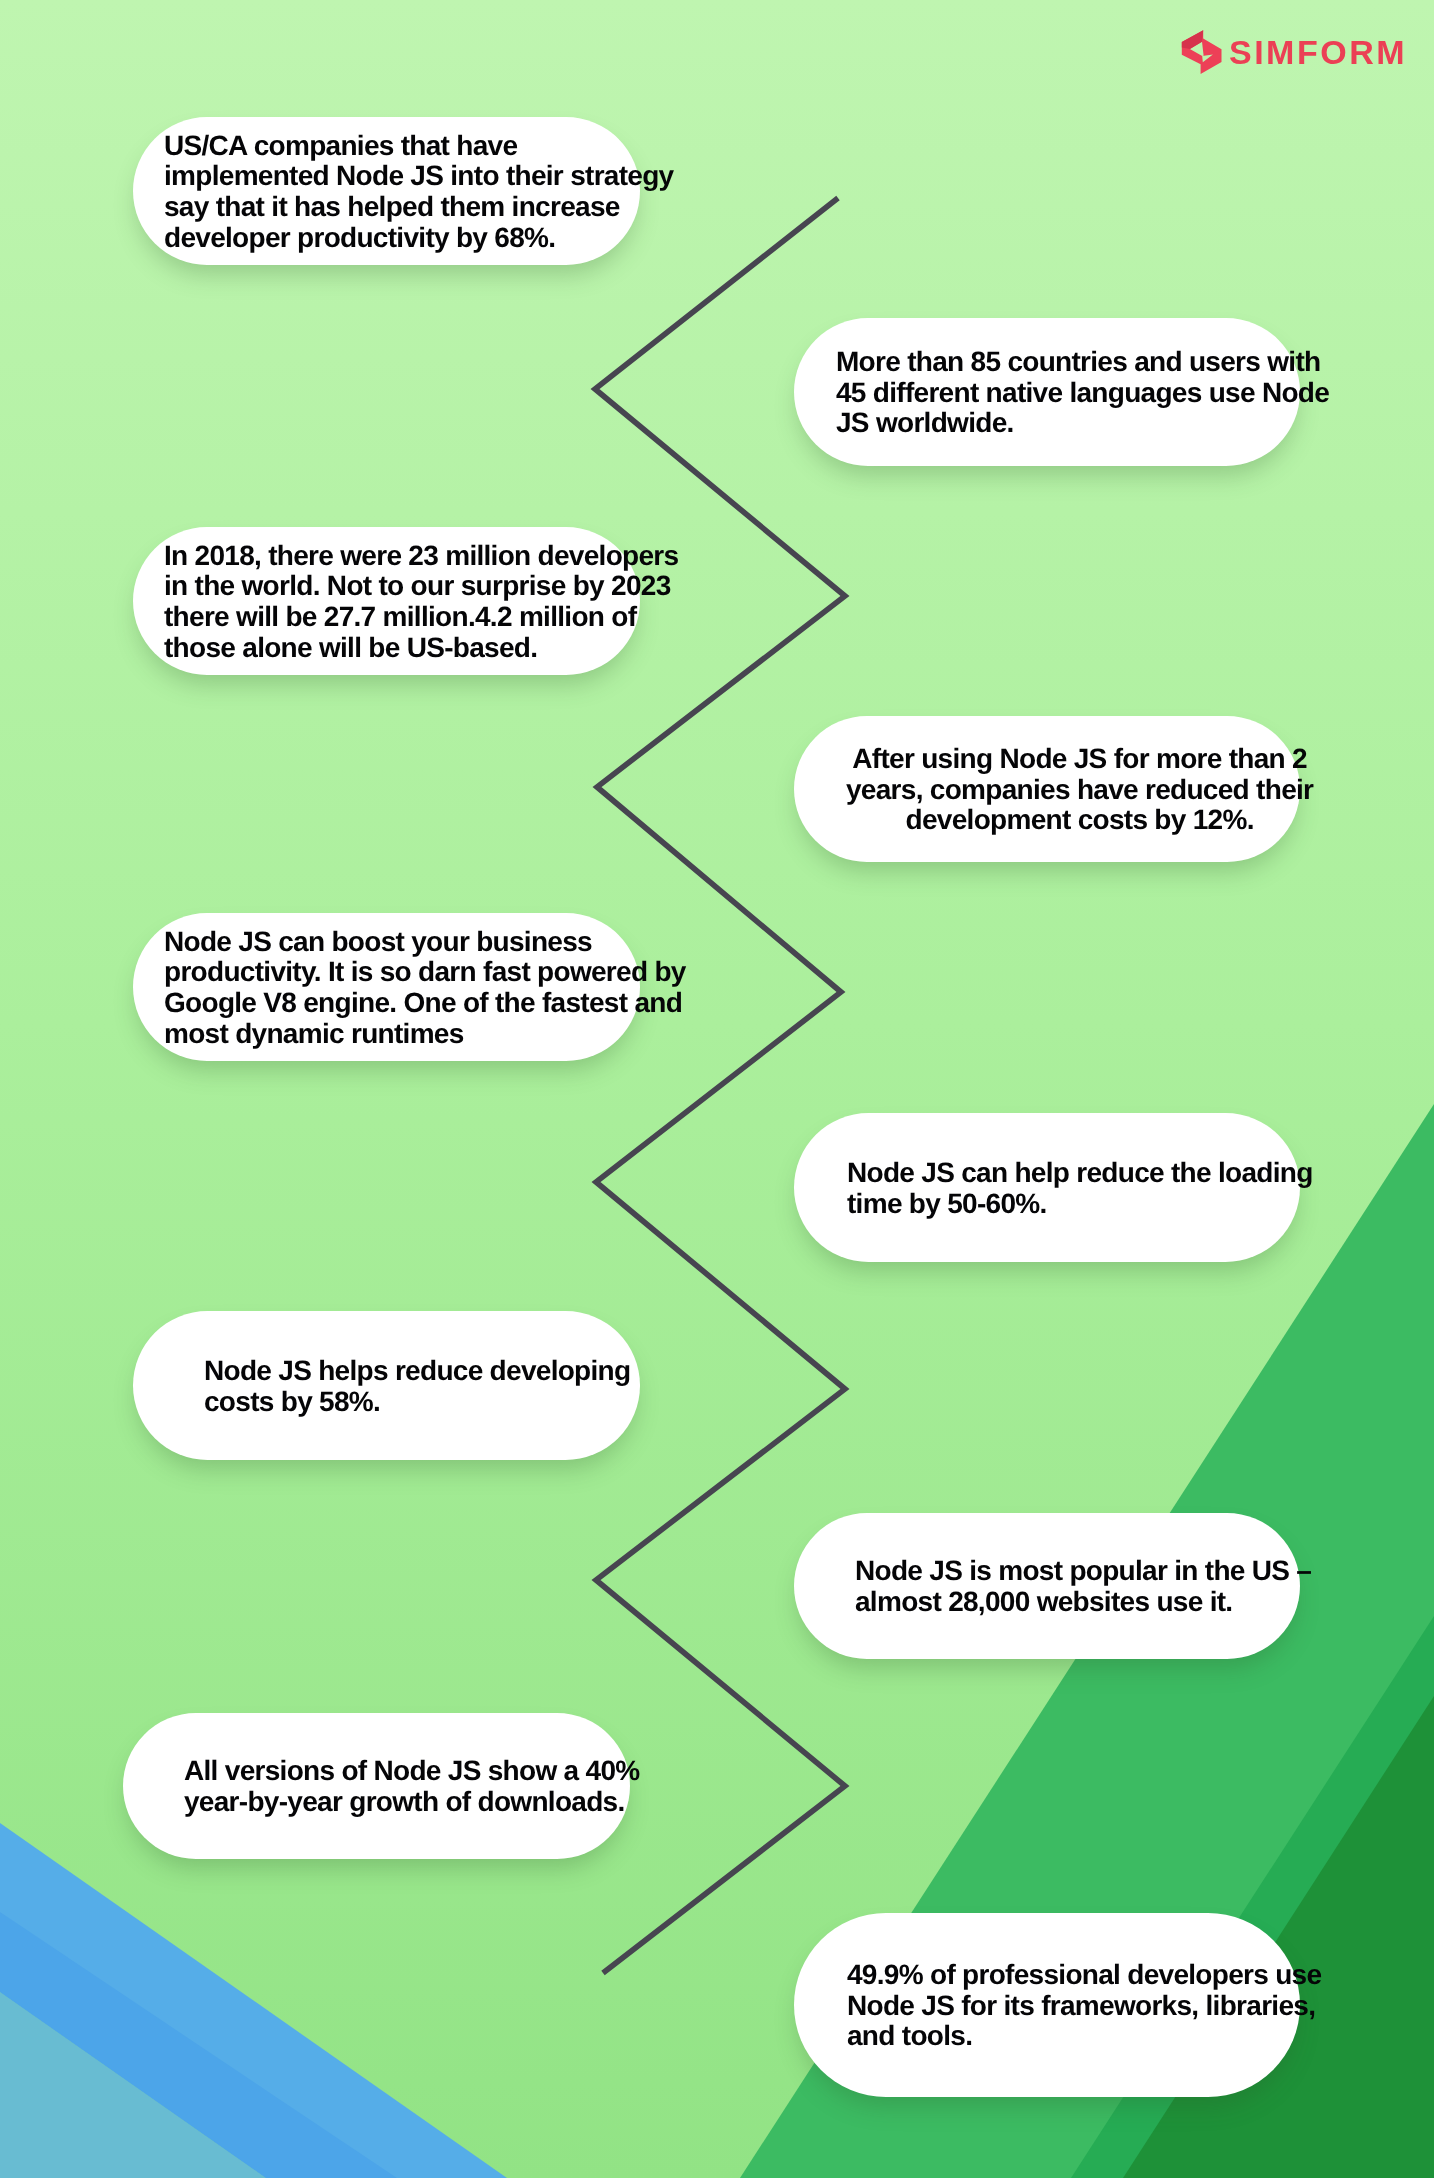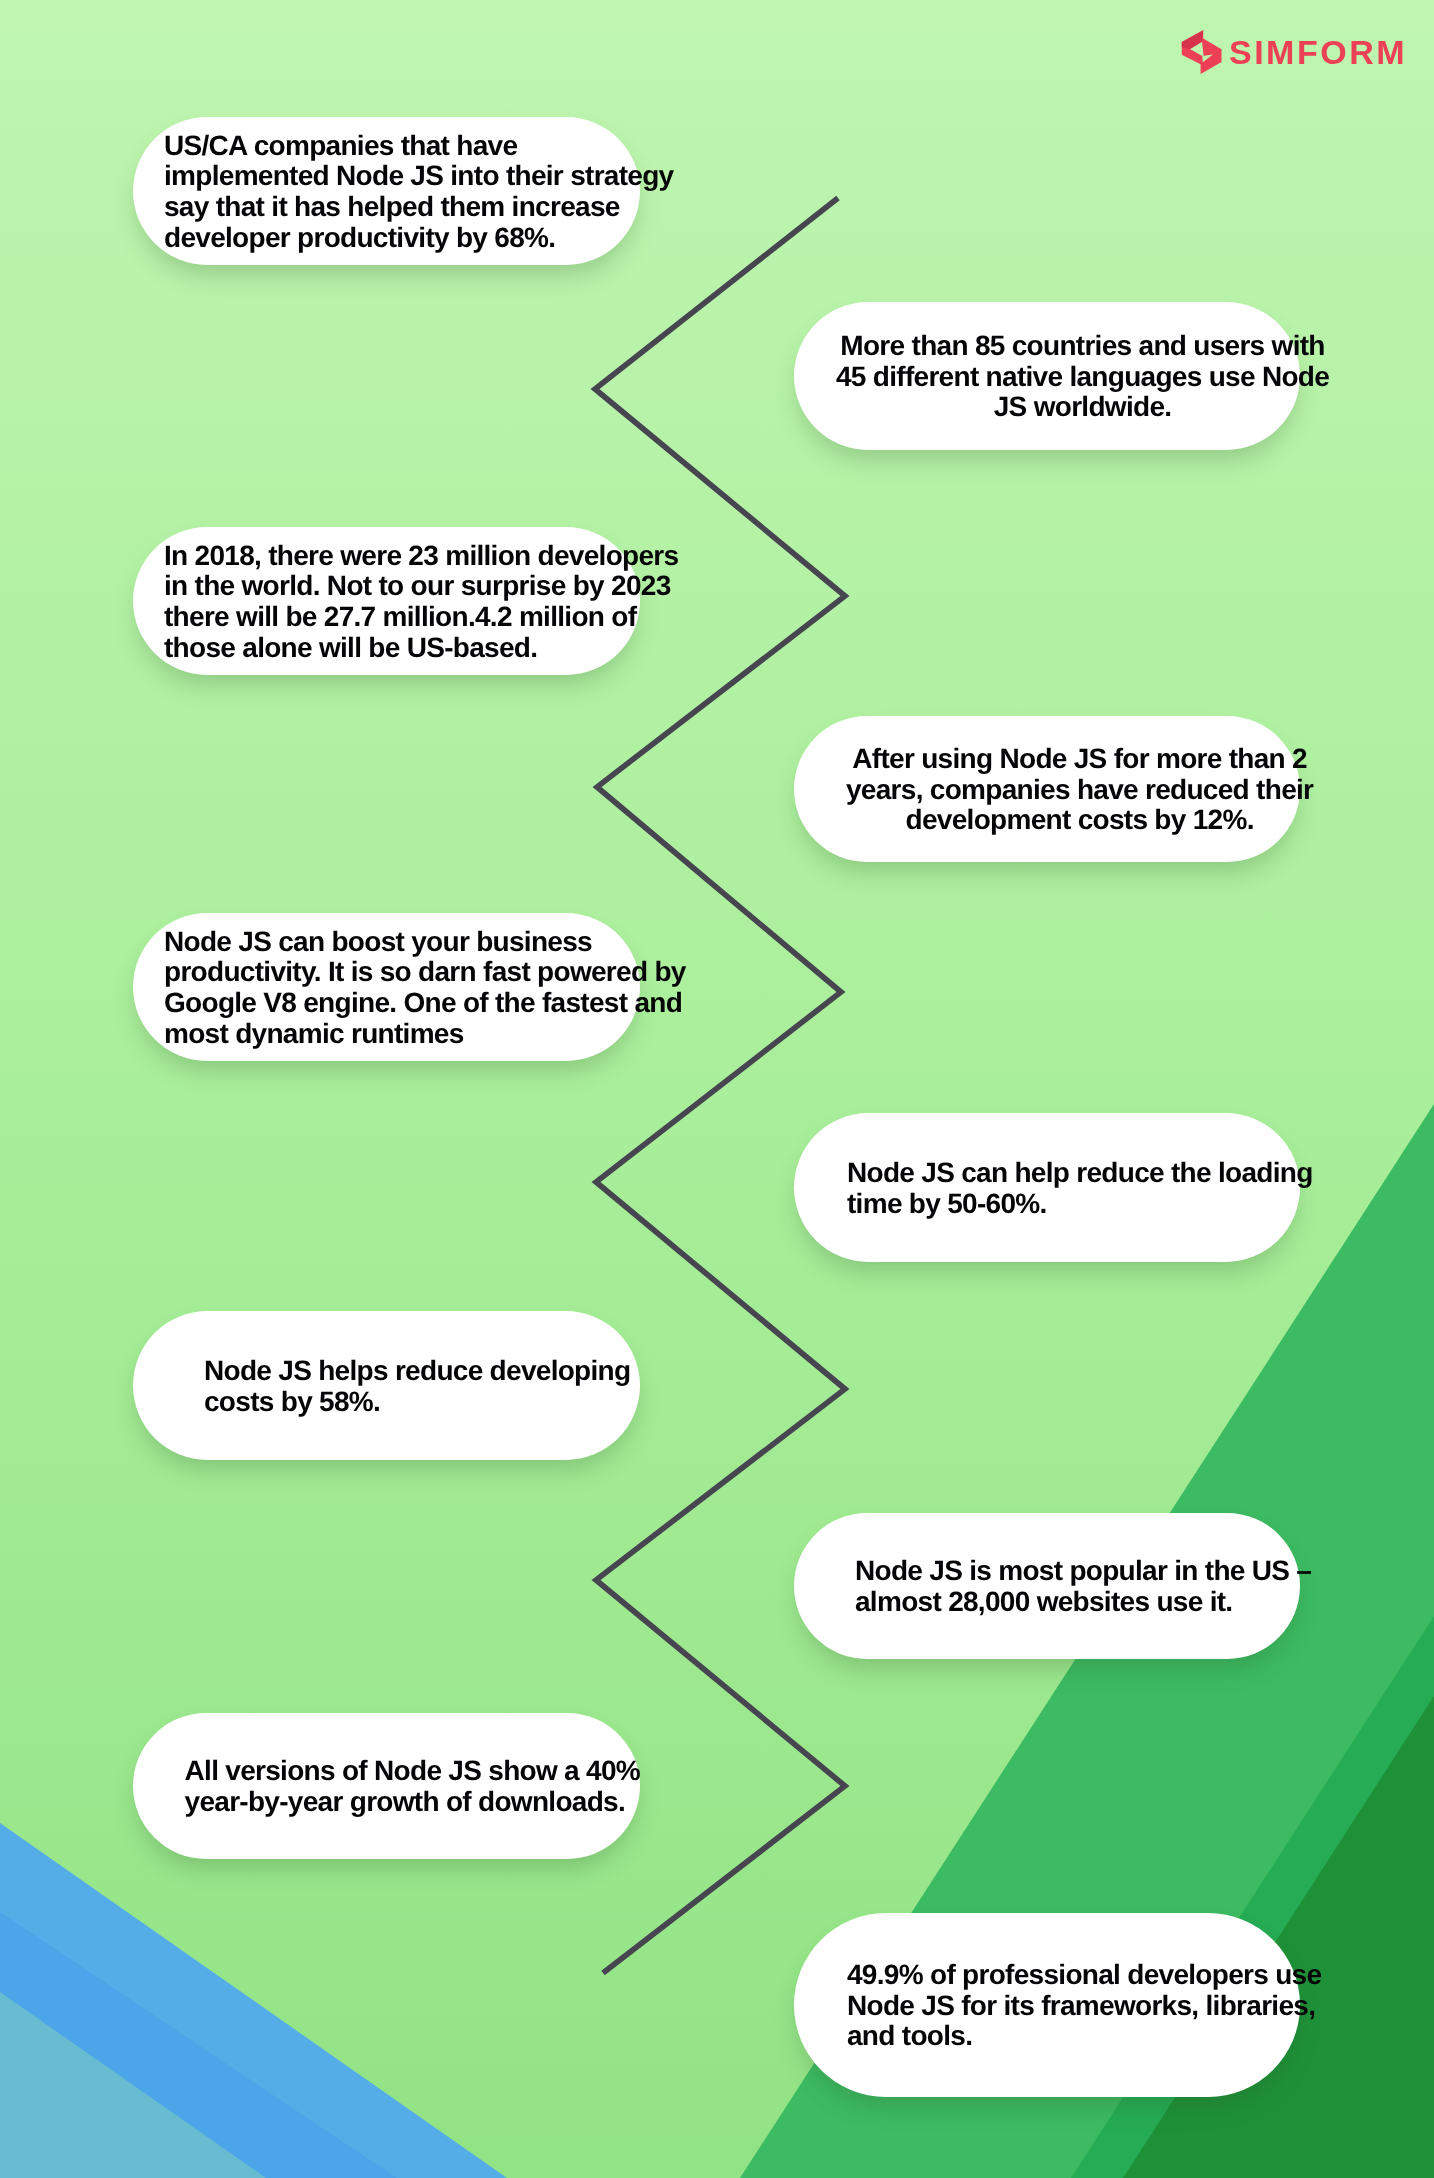--- a/index.html
+++ b/index.html
@@ -46,21 +46,21 @@
   <svg id="zig" viewBox="0 0 1434 2178">
     <polyline points="838,198 595,389 845,596 597,787 841,992 596,1182 845,1389 596,1580 845,1786 603,1973" fill="none" stroke="#474550" stroke-width="5.6" stroke-linejoin="miter" stroke-linecap="butt"></polyline>
   </svg>
 
   <div class="card" style="left:133px;top:117px;width:507px;height:148px;">
     <span class="txt" style="padding-left:31px">US/CA companies that have
 implemented Node JS into their strategy
 say that it has helped them increase
 developer productivity by 68%.</span>
   </div>
-  <div class="card" style="left:794px;top:302px;width:506px;height:148px;text-align:center;">
+  <div class="card" style="left:794px;top:318px;width:506px;height:148px;">
     <span class="txt" style="padding-left:42px">More than 85 countries and users with
 45 different native languages use Node
 JS worldwide.</span>
   </div>
   <div class="card" style="left:133px;top:515px;width:507px;height:148px;margin-top:12px;">
     <span class="txt" style="padding-left:31px">In 2018, there were 23 million developers
 in the world. Not to our surprise by 2023
 there will be 27.7 million.4.2 million of
 those alone will be US-based.</span>
   </div>
@@ -80,21 +80,21 @@
 time by 50-60%.</span>
   </div>
   <div class="card" style="left:133px;top:1311px;width:507px;height:149px;">
     <span class="txt" style="padding-left:71px">Node JS helps reduce developing
 costs by 58%.</span>
   </div>
   <div class="card" style="left:794px;top:1513px;width:506px;height:146px;">
     <span class="txt" style="padding-left:61px">Node JS is most popular in the US –
 almost 28,000 websites use it.</span>
   </div>
-  <div class="card" style="left:133px;top:1713px;width:507px;height:146px;justify-content:flex-end;">
+  <div class="card" style="left:123px;top:1713px;width:507px;height:146px;">
     <span class="txt" style="padding-left:61px">All versions of Node JS show a 40%
 year-by-year growth of downloads.</span>
   </div>
   <div class="card" style="left:794px;top:1913px;width:506px;height:184px;align-items:center;">
     <span class="txt" style="padding-left:53px">49.9% of professional developers use
 Node JS for its frameworks, libraries,
 and tools.</span>
   </div>
 
   <svg id="logo" style="left:1178px;top:26px;width:230px;height:54px" viewBox="0 0 230 54">

